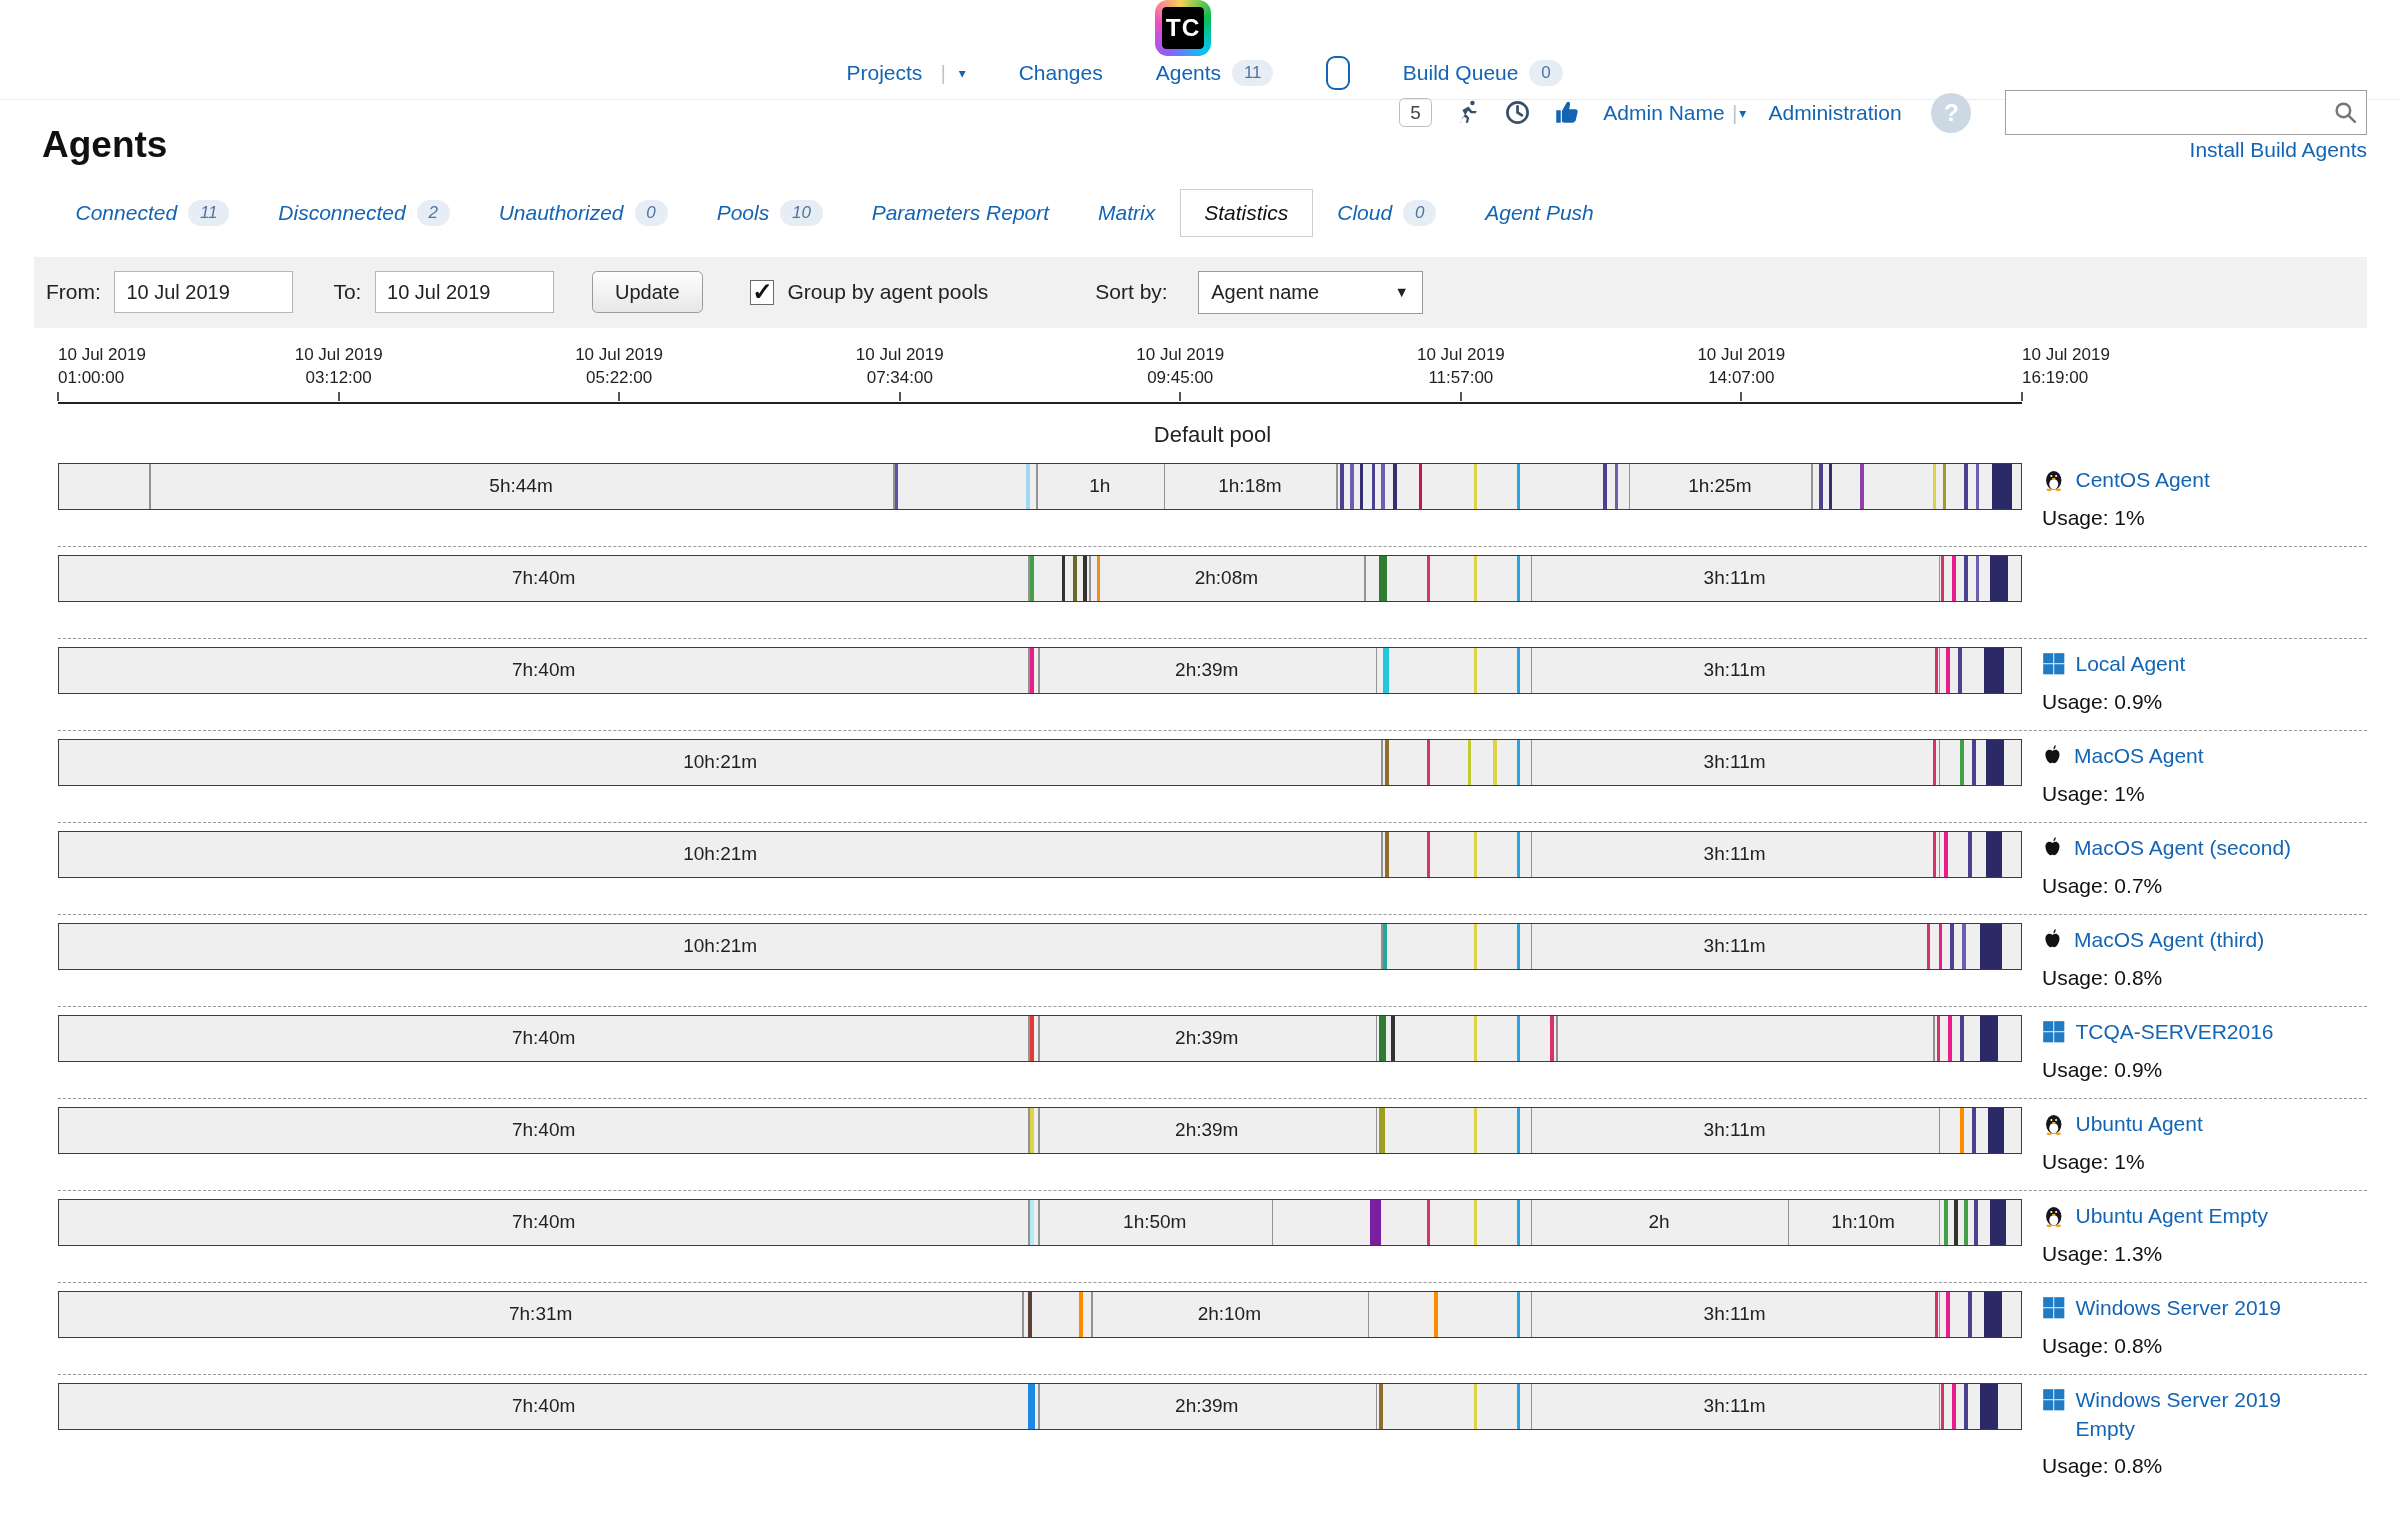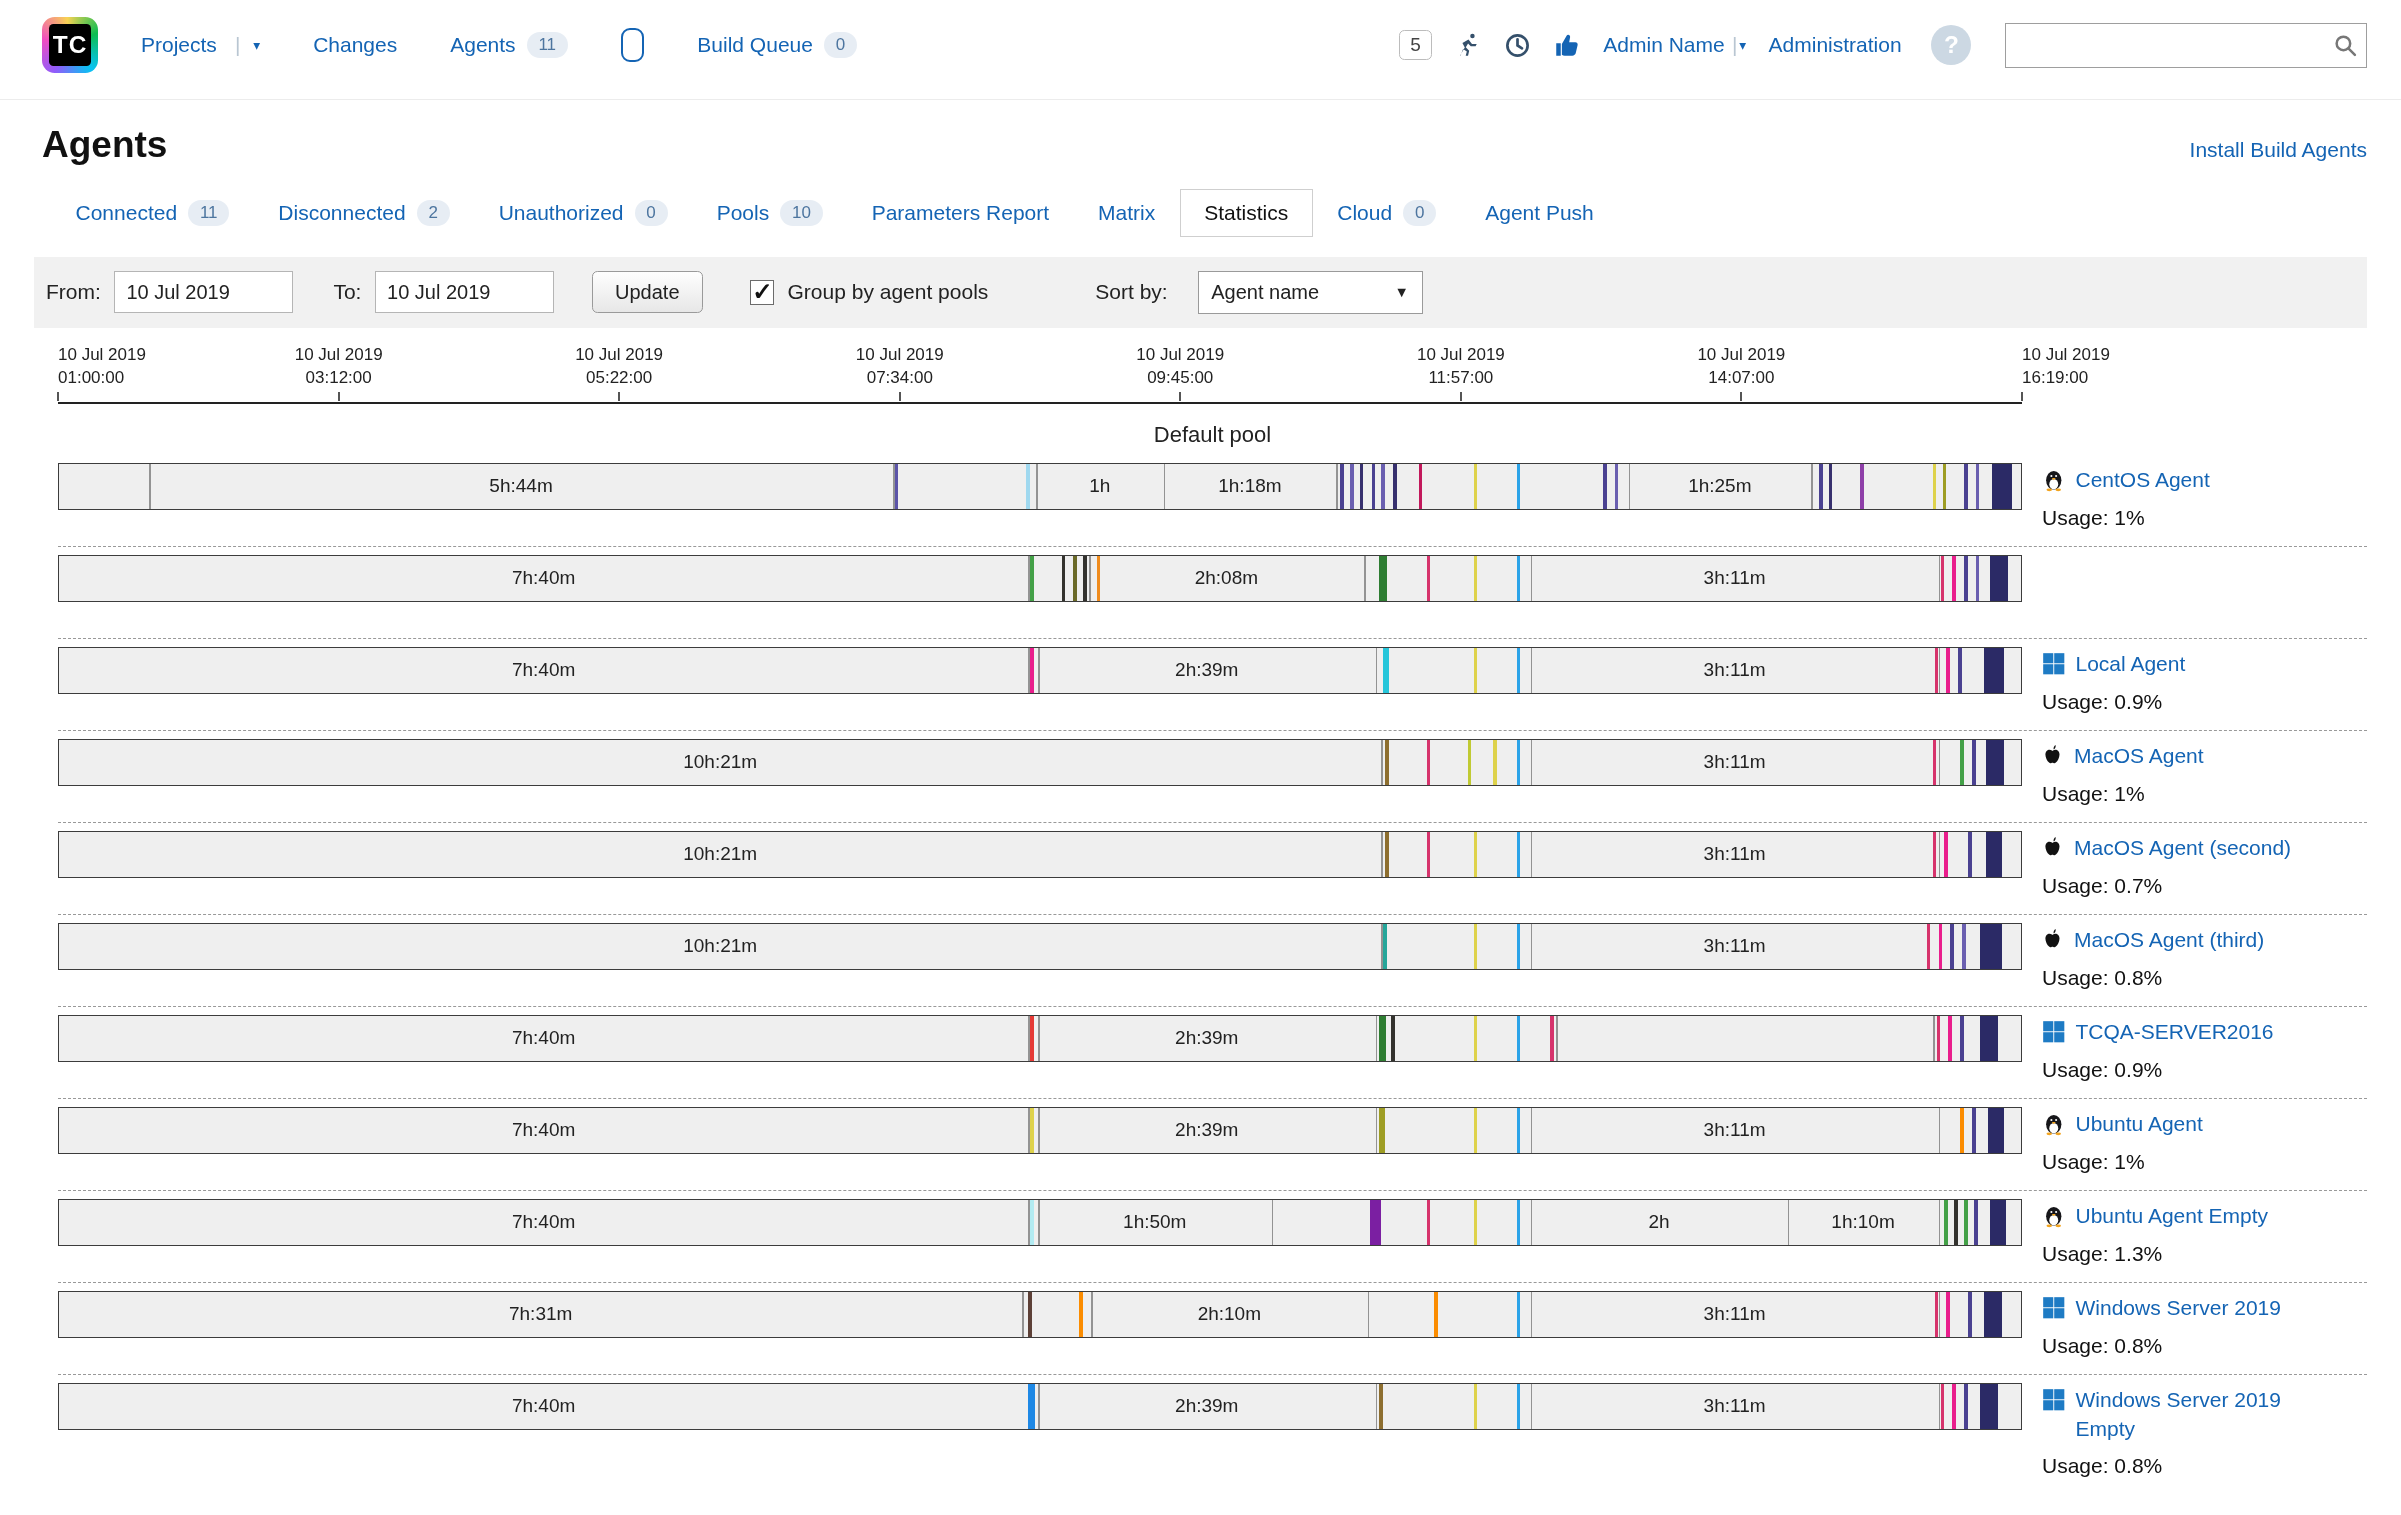--- a/index.html
+++ b/index.html
@@ -1,21 +1,21 @@
 <!DOCTYPE html>
 <html style="font-size:14.5px"><head>
 <meta charset="utf-8">
 <style>
   * { box-sizing: border-box; margin: 0; padding: 0; }
   html,body { width: 2401px; height: 1516px; }
   body { font-family: "Liberation Sans", "DejaVu Sans", sans-serif; background: #fff; color: #222; overflow: hidden; }
   a { text-decoration: none; color: #1464b4; cursor: pointer; }
 
   
-  .header { height: 100px; display: flex; align-items: center; padding: 0 34px 9px 42px; border-bottom: 0.9px solid #ececec; }
+  .header { height: 100px; display: flex; align-items: center; padding: 0 34px 9px 42px; border-bottom: 0.9px solid #ececec; flex-direction: column; }
   .logo { width: 56px; height: 56px; border-radius: 12.7px; position: relative; flex: none;
           background: conic-gradient(from 210deg, #905cfb, #f14cc1, #f8d253, #0dbd51, #07c3f2, #905cfb); margin-right: 43px; }
   .logo-inner { position: absolute; inset: 7.2px; background: #000; border-radius: 4.5px; color: #fff; font-weight: bold;
           font-size: 24.4px; display: flex; align-items: center; justify-content: center; letter-spacing: 0.9px; }
   .nav { display: flex; align-items: center; gap: 53px; font-size: 21px; }
   .nav-item { display: flex; align-items: center; gap: 11px; }
   .badge { background: #e7edf4; color: #4d759f; border-radius: 14.5px; padding: 3.6px 11.8px; font-size: 17px; line-height: 1.1; }
   .pipe { color: #b9c6d2; margin: 0 1.8px 0 7.2px; font-weight: 300; }
   .caret { font-size: 13.6px; color: #1464b4; }
   .server-icon { width: 23.5px; height: 34px; border: 2.7px solid #1464b4; border-radius: 9px; display: inline-block; }
@@ -28,21 +28,21 @@
           font-size: 24.4px; display: flex; align-items: center; justify-content: center; margin-left: 7.2px; }
   .search-wrap { position: relative; display: inline-block; margin-left: 11px; }
   .search-input { width: 362px; height: 45px; border: 1.8px solid #9e9e9e; padding: 0 45px 0 12.7px; font-size: 20px;
           font-family: inherit; }
   .search-icon { position: absolute; right: 9px; top: 10px; }
 
   
   .title-row { display: flex; align-items: baseline; justify-content: space-between; padding: 23.5px 34px 0 42px; }
   h1 { font-size: 37px; font-weight: bold; color: #111; }
   .install-link { font-size: 21px; }
-  .tabs { display: flex; align-items: stretch; margin: 23.5px 34px 0 51px; font-size: 21px; }
+  .tabs { display: flex; align-items: stretch; margin: 23.5px 34px 0 51px; font-size: 21px; font-style: italic; }
   .tab { display: flex; align-items: center; gap: 11px; padding: 10px 23.5px; border: 1.8px solid transparent; color: #1464b4; }
   .tab.active { border-color: #cfcfcf; background: #fff; color: #111; }
 
   
   .filter-bar { margin: 20px 34px 0; background: #f1f1f1; height: 71px; display: flex; align-items: center;
           padding: 0 12px; font-size: 21px; color: #222; }
   .fld-label { margin-right: 13.6px; }
   .text-input { height: 42px; border: 1.8px solid #b5b5b5; font-size: 20px; padding: 0 11px; background: #fff;
           color: #222; font-family: inherit; }
   .from-input, .to-input { width: 179px; }

